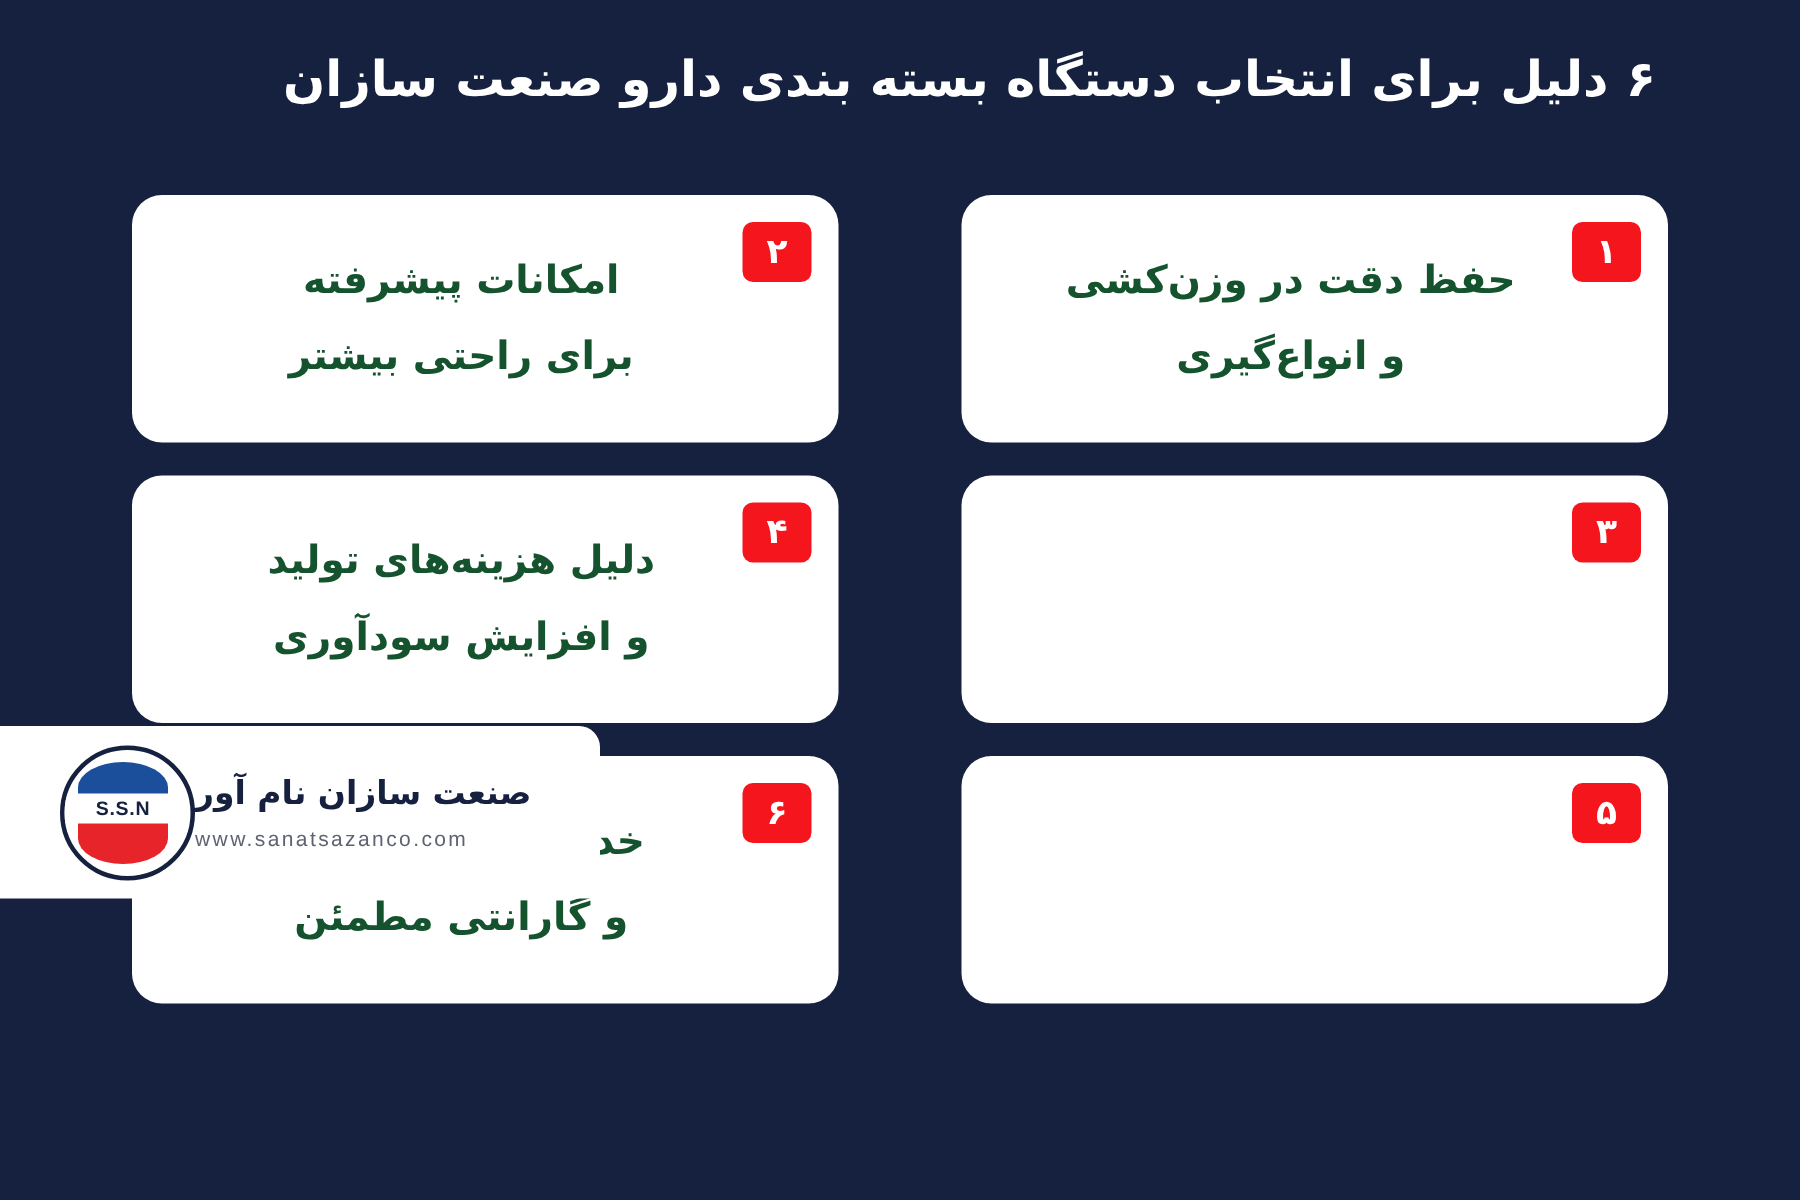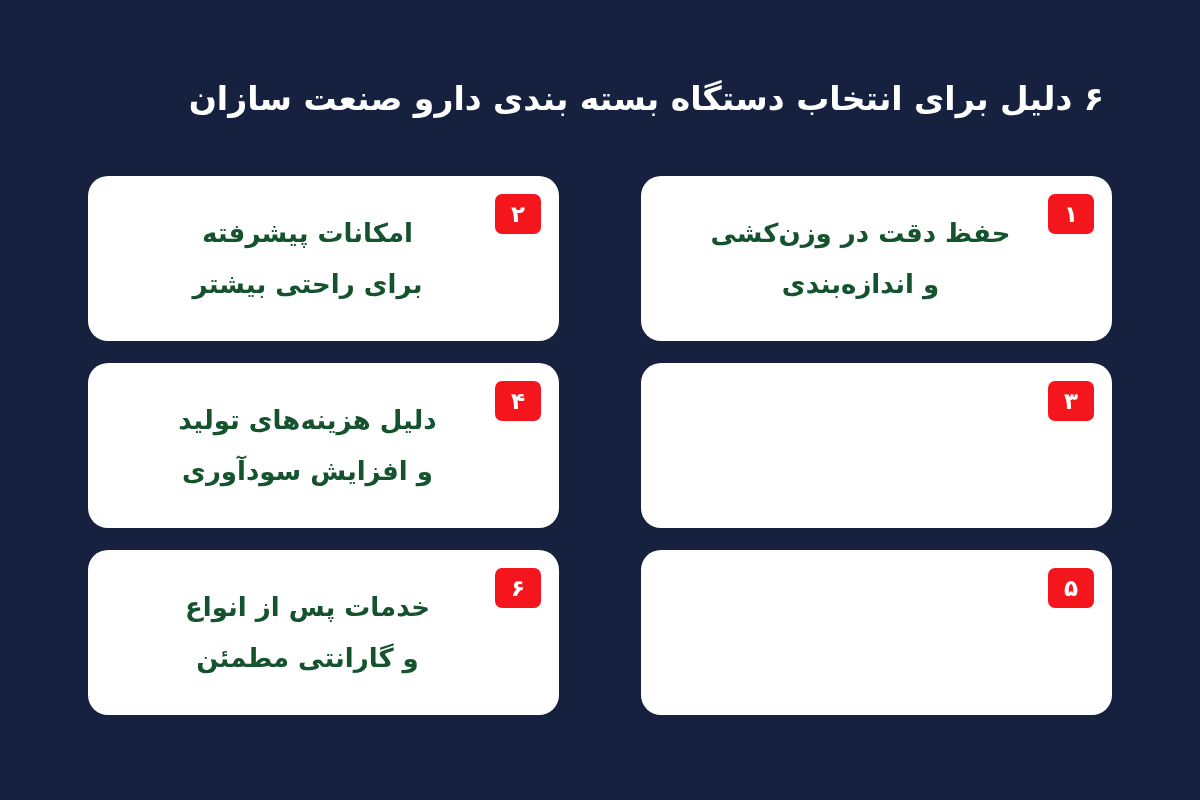--- a/index.html
+++ b/index.html
@@ -13,21 +13,20 @@
     font-family: "DejaVu Sans", "Liberation Sans", sans-serif;
     overflow: hidden;
     position: relative;
   }
 
   .page {
     position: relative;
     width: 1200px;
     height: 599px;
     box-sizing: border-box;
-    margin-top: 46px;
   }
 
   .headline {
     position: absolute;
     top: 30px;
     right: 96px;
     left: 96px;
     text-align: right;
     color: #ffffff;
     font-size: 33px;
@@ -185,21 +184,21 @@
 
 <div class="page">
 
   <div class="headline">۶ دلیل برای انتخاب دستگاه بسته بندی دارو صنعت سازان</div>
 
   <div class="grid">
 
     <div class="card">
       <div class="badge">۱</div>
       <div class="card-text">حفظ دقت در وزن‌کشی
-و اندازه‌بندی</div>
+و انواع‌گیری</div>
     </div>
 
     <div class="card">
       <div class="badge">۲</div>
       <div class="card-text">امکانات پیشرفته
 برای راحتی بیشتر</div>
     </div>
 
     <div class="card">
       <div class="badge">۳</div>
@@ -216,14 +215,27 @@
     </div>
 
     <div class="card">
       <div class="badge">۶</div>
       <div class="card-text">خدمات پس از انواع
 و گارانتی مطمئن</div>
     </div>
 
   </div>
 
+  <div class="footer">
+    <div class="brand-logo">
+      <div class="arc-top"></div>
+      <div class="arc-bottom"></div>
+      <div class="band">
+        <span>S.S.N</span>
+      </div>
+    </div>
+    <div class="brand-text">
+      <div class="brand-name">صنعت سازان نام آور</div>
+      <div class="brand-url">www.sanatsazanco.com</div>
+    </div>
+  </div>
 
 </div>
 
 </body></html>

